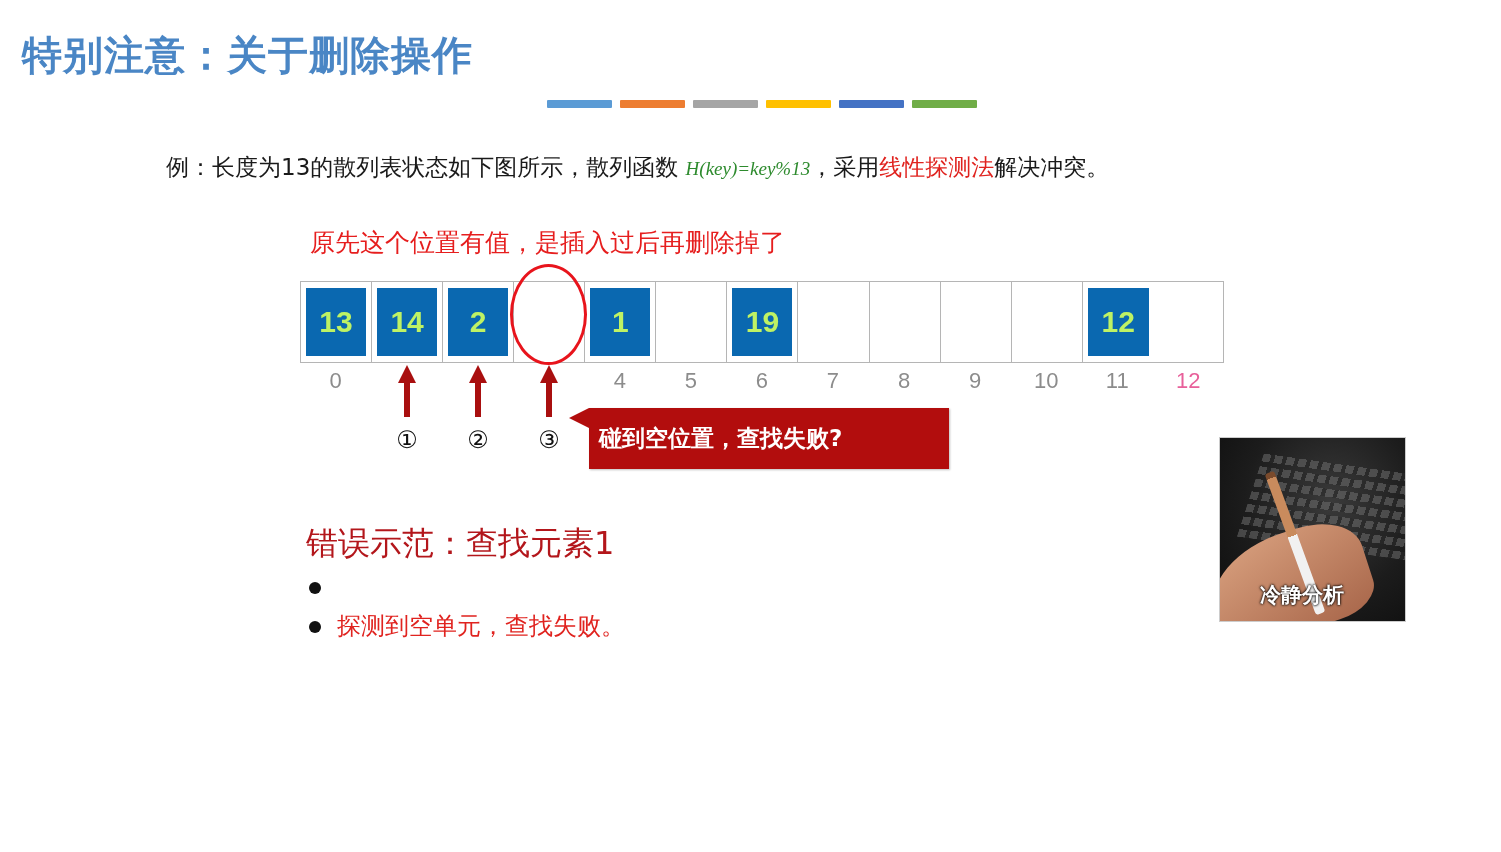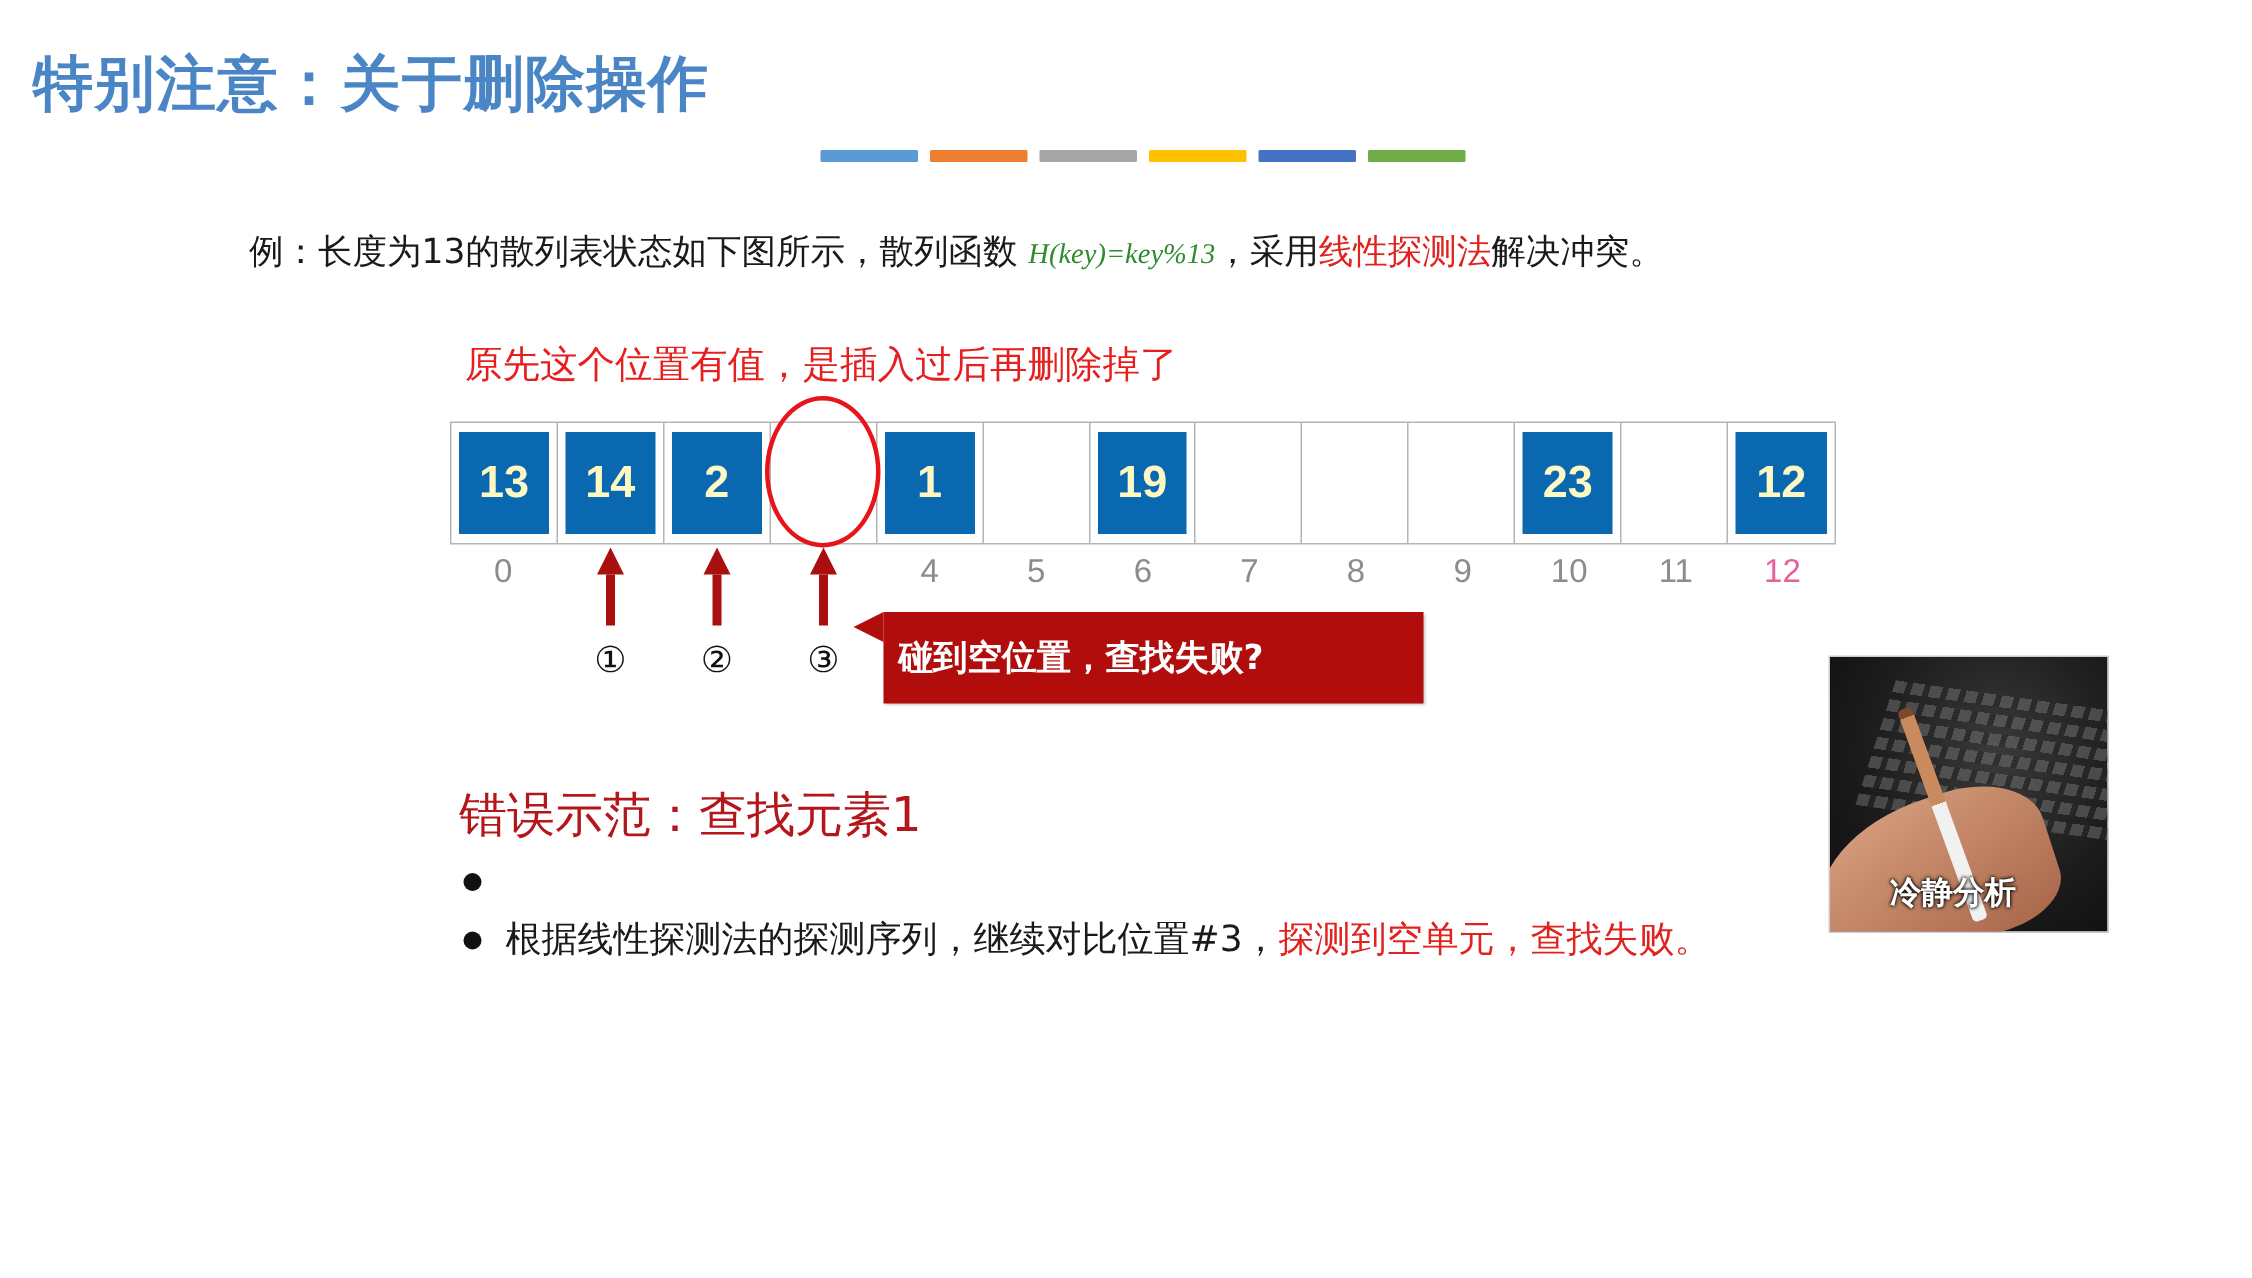--- a/index.html
+++ b/index.html
@@ -15,21 +15,21 @@
   .example .fn { color:#2e8b2e; font-family:"Liberation Serif","DejaVu Serif",serif; font-style:italic; font-size:19px; }
   .example .red { color:#e0231f; }
 
   .note { position:absolute; top:226px; left:310px; font-size:25px; font-weight:normal; color:#e61e1e; white-space:nowrap; }
 
   .table { position:absolute; top:281px; left:300px; width:924px; height:82px;
     border:1.5px solid #b5b5b5; display:flex; }
   .cell { width:71.07px; height:100%; border-right:1.5px solid #b5b5b5; position:relative; }
   .cell:last-child { border-right:none; }
   .tile { position:absolute; left:5px; right:5px; top:6px; bottom:6px; background:#0a68b0;
-    color:#fef9c3; font-family:"Liberation Sans",sans-serif; font-weight:bold; font-size:30px;
+    color:#bef264; font-family:"Liberation Sans",sans-serif; font-weight:bold; font-size:30px;
     display:flex; align-items:center; justify-content:center; }
   .idx-row { position:absolute; top:368px; left:300px; width:924px; display:flex; }
   .idx { width:71.07px; text-align:center; font-family:"Liberation Sans",sans-serif; font-size:22px; color:#8c8c8c; }
   .idx.pink { color:#e8609a; }
 
   .circle { position:absolute; left:510px; top:264px; width:77px; height:101px;
     border:3px solid #e8141c; border-radius:50%; }
 
   .arrow { position:absolute; width:18px; }
   .arrow .head { width:0; height:0; border-left:9px solid transparent; border-right:9px solid transparent; border-bottom:18px solid #a90f0f; }
@@ -96,23 +96,20 @@
   <div class="cell">
       <div class="tile" style="background: rgb(10, 104, 176);">1</div>
     </div>
   <div class="cell"></div>
   <div class="cell">
       <div class="tile" style="background: rgb(10, 104, 176);">19</div>
     </div>
   <div class="cell"></div>
   <div class="cell"></div>
   <div class="cell"></div>
-  <div class="cell">
-      <div class="tile" style="background: rgb(10, 104, 176);">23</div>
-    </div>
   <div class="cell"></div>
   <div class="cell">
       <div class="tile" style="background: rgb(10, 104, 176);">12</div>
     </div>
 </div>
 
 <div class="idx-row">
   <div class="idx">0</div>
   <div class="idx"></div>
   <div class="idx"></div>
@@ -151,21 +148,20 @@
   <span>碰到空位置，查找失败?</span>
 </div>
 
 <div class="wrong-title">错误示范：查找元素1</div>
 <ul class="bullets">
   <li>
       <span class="dot"></span>
     </li>
   <li>
       <span class="dot"></span>
-      <span>根据线性探测法的探测序列，继续对比位置#3，</span>
       <span class="red">探测到空单元，查找失败。</span>
     </li>
 </ul>
 
 <div class="meme">
   <div class="kb"></div>
   <div class="hand"></div>
   <div class="cig"></div>
   <div class="meme-caption">冷静分析</div>
 </div>

